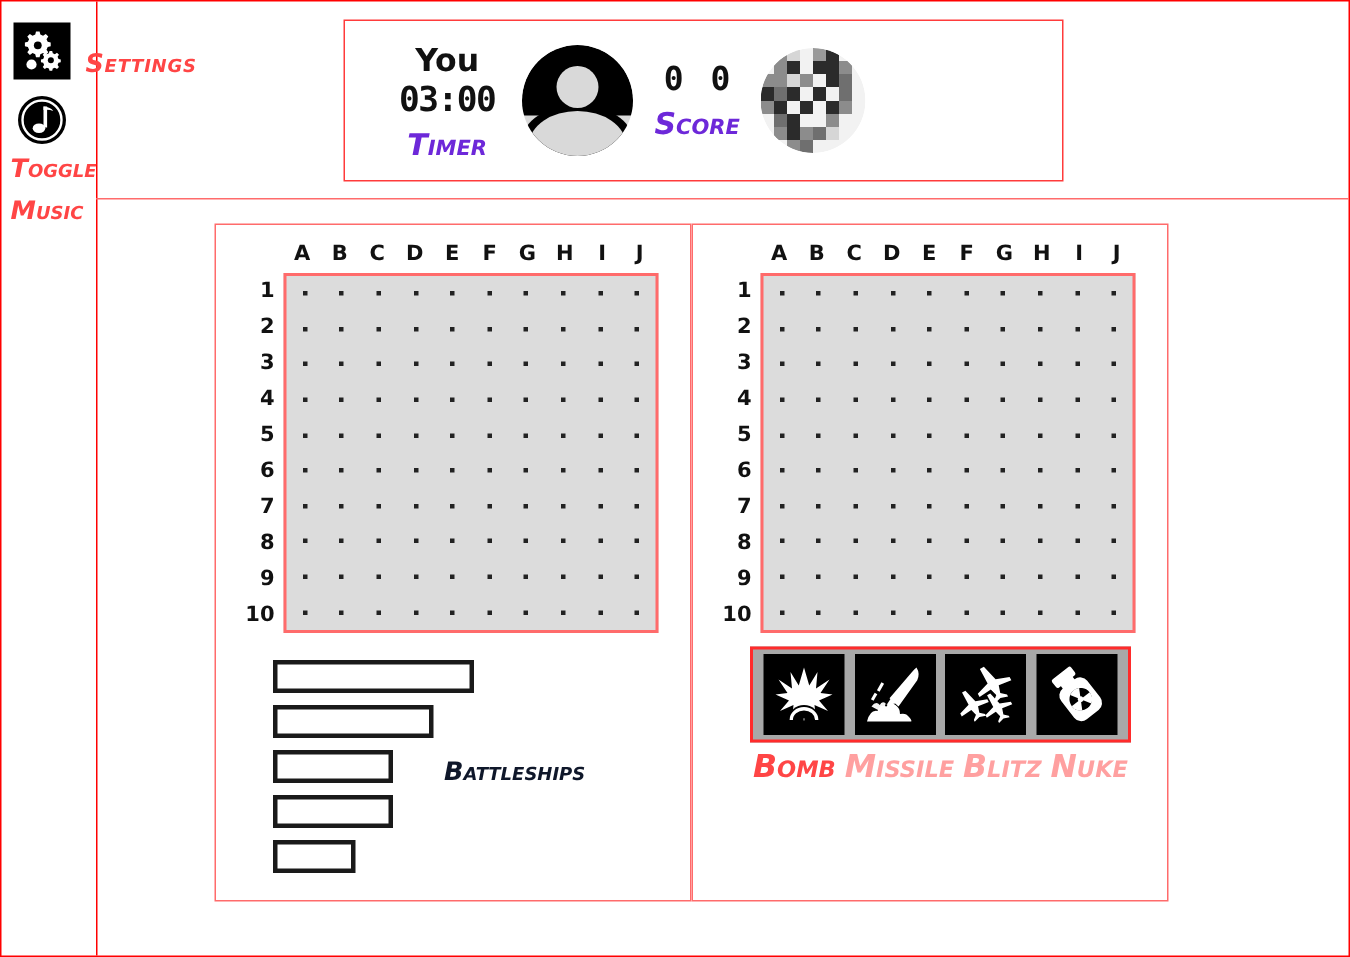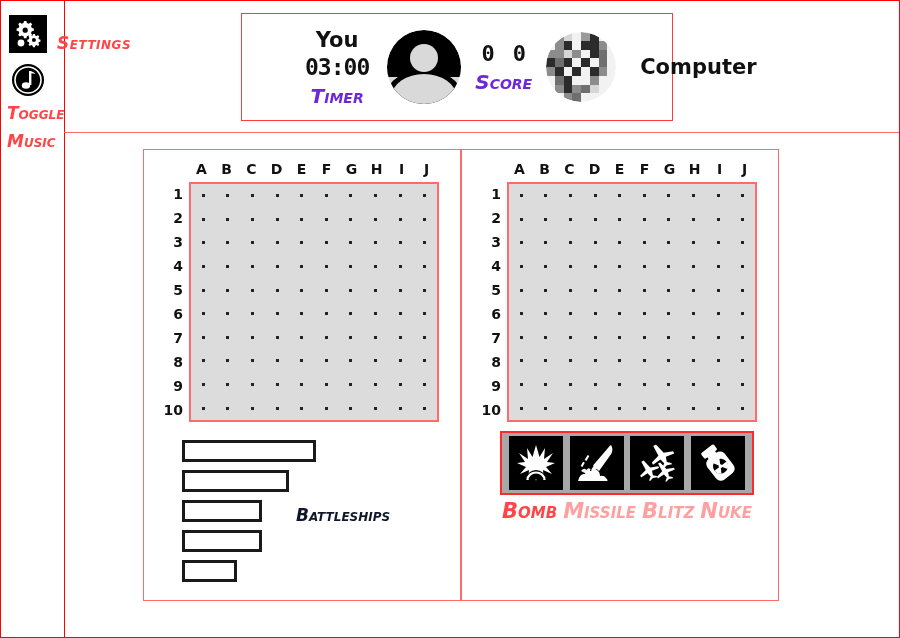--- a/index.html
+++ b/index.html
@@ -78,27 +78,26 @@
     font-size: 17px;
     line-height: 28px;
     margin-left: 6px;
     font-variant: small-caps;
     text-transform: capitalize;
   }
 
   
   .topbar {
     position: absolute;
-    left: 240px; top: 12px;
-    width: 432px; height: 108px;
+    left: 228px; top: 12px;
+    width: 480px; height: 108px;
     border: 1px solid #ff3b3b;
     background: #fff;
     display: flex;
     align-items: center;
-    padding-left: 27px;
   }
   .tb-col {
     display: flex; flex-direction: column;
     align-items: center; justify-content: center;
   }
   .you-col { margin-left: 36px; }
   .you-name {
     font-family: "DejaVu Sans", sans-serif;
     font-weight: bold; font-size: 21px; color: #111;
     line-height: 26px;
@@ -403,21 +402,20 @@
           <rect x="2" y="6" width="1" height="1" fill="#2b2b2b"></rect>
           <rect x="3" y="6" width="1" height="1" fill="#8c8c8c"></rect>
           <rect x="4" y="6" width="1" height="1" fill="#6f6f6f"></rect>
           <rect x="5" y="6" width="1" height="1" fill="#d6d6d6"></rect>
           <rect x="2" y="7" width="1" height="1" fill="#8c8c8c"></rect>
           <rect x="3" y="7" width="1" height="1" fill="#6f6f6f"></rect>
         </g>
       </svg>
     </div>
 
-    <div class="cpu-name">Computer</div>
   </div>
 
   <div class="panel panel-left">
     <div class="board-wrap">
       <div class="col-head" id="lcols">
           <span>A</span>
           <span>B</span>
           <span>C</span>
           <span>D</span>
           <span>E</span>

